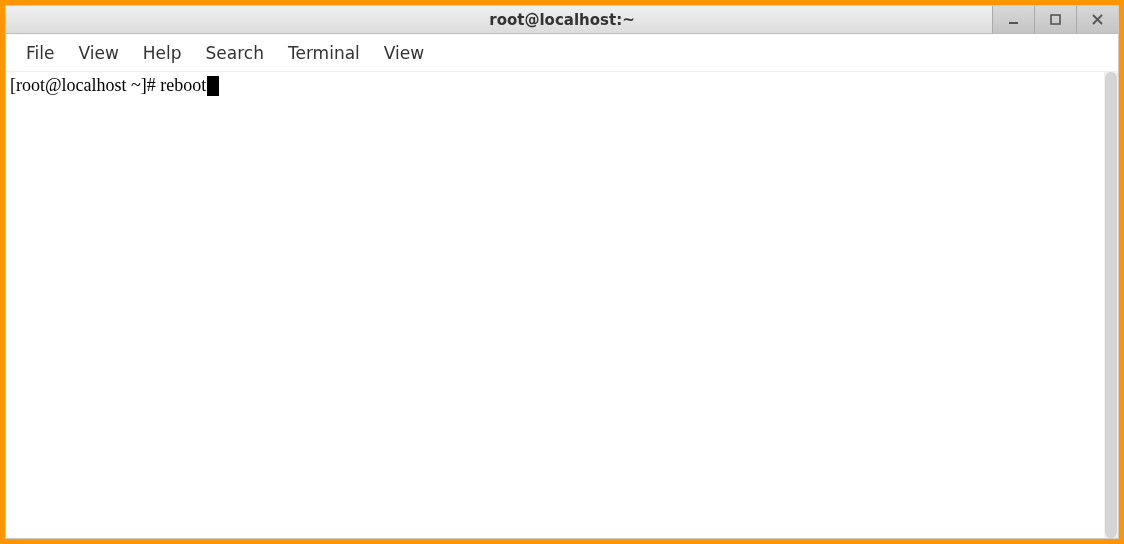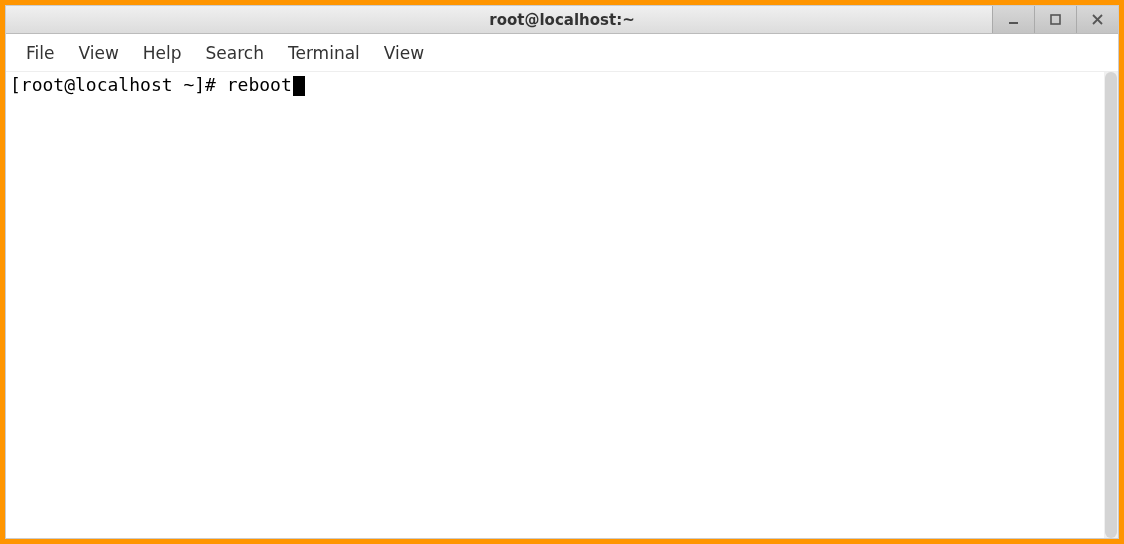--- a/index.html
+++ b/index.html
@@ -80,20 +80,21 @@
       font-family: "DejaVu Sans Mono", "Liberation Mono", monospace;
       font-size: 18px;
       line-height: 22px;
       padding: 2px 4px;
       color: #000;
     }
     .terminal-line {
       display: flex;
       align-items: flex-end;
       white-space: pre;
+      font-family: Liberation Serif, serif;
     }
     .cursor-block {
       display: inline-block;
       width: 12px;
       height: 20px;
       background: #000;
       vertical-align: text-bottom;
       margin-left: 1px;
     }
     .scrollbar-track {

